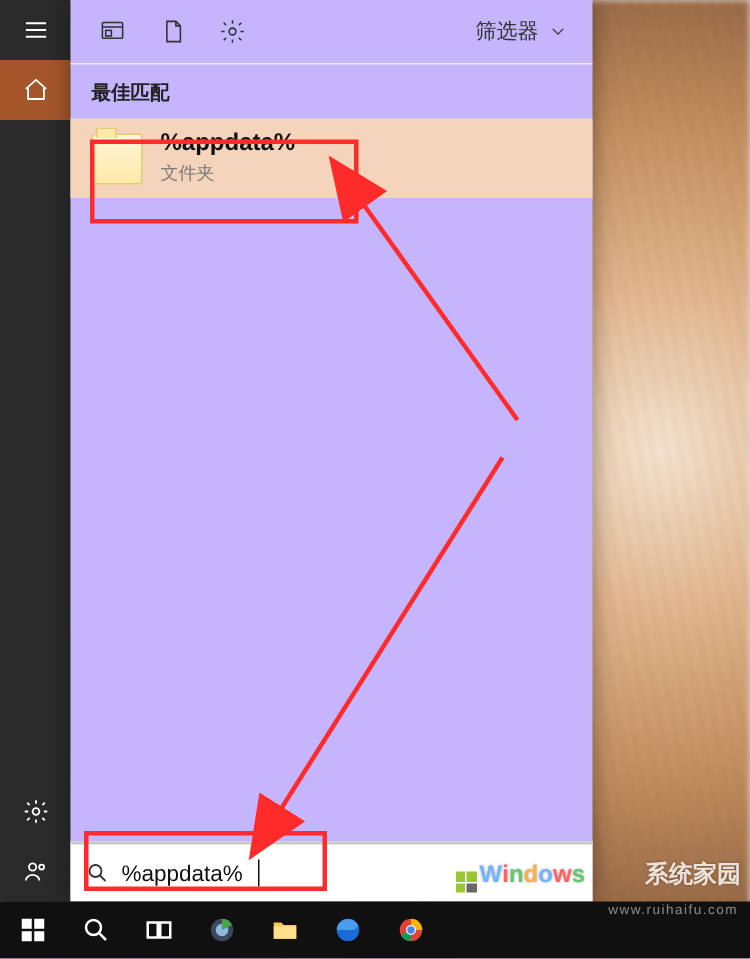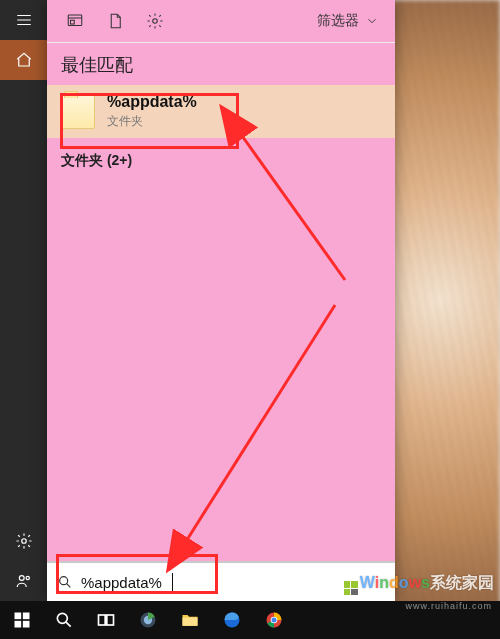--- a/index.html
+++ b/index.html
@@ -48,42 +48,42 @@
     background:#a4562a;
   }
   .rail .spacer { flex:1; }
   .rail .gear, .rail .contact {
     width:47px; height:40px; display:flex; align-items:center; justify-content:center;
   }
   .rail svg { width:18px; height:18px; stroke:#fff; fill:none; stroke-width:1.6; }
   
   .panel {
     position: absolute; left: 47px; top: 0; width: 348px; height: 601px;
-    background: #f9a8d4;
+    background: #c4b5fd;
     box-shadow: 0 0 14px rgba(0,0,0,0.4);
     display: flex; flex-direction: column;
   }
   .panel-top {
     height: 42px; display:flex; align-items:center; padding: 0 8px;
     border-bottom: 1px solid #eee;
   }
   .top-icons { display:flex; gap:0; }
   .top-icn {
     width:40px; height:40px; display:flex; align-items:center; justify-content:center;
     color:#555;
   }
   .top-icn svg { width:18px; height:18px; stroke:#333; fill:none; stroke-width:1.4; }
   .top-spacer { flex:1; }
   .filter {
     display:flex; align-items:center; gap:6px; color:#333; font-size:14px;
     padding: 4px 8px;
   }
   .filter svg { width:14px; height:14px; stroke:#333; fill:none; stroke-width:1.6; }
   .section-label {
-    font-size:18px; font-weight:400; color:#222;
+    font-size:13px; font-weight:700; color:#222;
     padding: 10px 14px 4px 14px;
   }
   .best-match {
     margin: 4px 0 0 0;
     padding: 8px 14px;
     display:flex; align-items:center; gap:12px;
     background:#f4d4bb;
   }
   .folder-icon {
     width:32px; height:32px; position:relative;
@@ -140,21 +140,21 @@
     grid-template-columns:1fr 1fr; grid-template-rows:1fr 1fr; gap:1px;
     margin-right:2px; vertical-align:middle;
   }
   .wm .logo-sq span:nth-child(1){background:#7fba00;}
   .wm .logo-sq span:nth-child(2){background:#7fba00;}
   .wm .logo-sq span:nth-child(3){background:#7fba00;}
   .wm .logo-sq span:nth-child(4){background:#444;}
   .wm .c1{color:#4fa3ff;} .wm .c2{color:#ff3b3b;} .wm .c3{color:#3dbb4a;}
   .wm .c4{color:#ff9b1a;} .wm .c5{color:#4fa3ff;} .wm .c6{color:#ff3b3b;}
   .wm .c7{color:#3dbb4a;}
-  .wm .tail{color:#fff; font-weight:600;}
+  .wm .tail{color:#fff; font-weight:600;margin-left:40px;}
   .wm-sub {
     position:absolute; right:8px; bottom:28px;
     font-size:9px; color:rgba(255,255,255,0.5); letter-spacing:1px;
     pointer-events:none;
   }
 </style>
 </head>
 <body>
 
 <div class="desktop-bg"></div>
@@ -222,24 +222,20 @@
   <div class="section-label">最佳匹配</div>
 
   <div class="best-match">
     <div class="folder-icon"></div>
     <div class="bm-text">
       <div class="title">%appdata%</div>
       <div class="subtitle">文件夹</div>
     </div>
   </div>
 
-  <div class="folders-label">
-    <span>文件夹</span>
-    <span class="count">(2+)</span>
-  </div>
 
   <div class="panel-fill"></div>
 
   <div class="searchbox">
     <svg viewBox="0 0 24 24">
         <circle cx="10" cy="10" r="6"></circle>
         <path d="M20 20l-5.5-5.5"></path>
       </svg>
     <span class="search-text">%appdata%</span>
       <span class="caret"></span>

